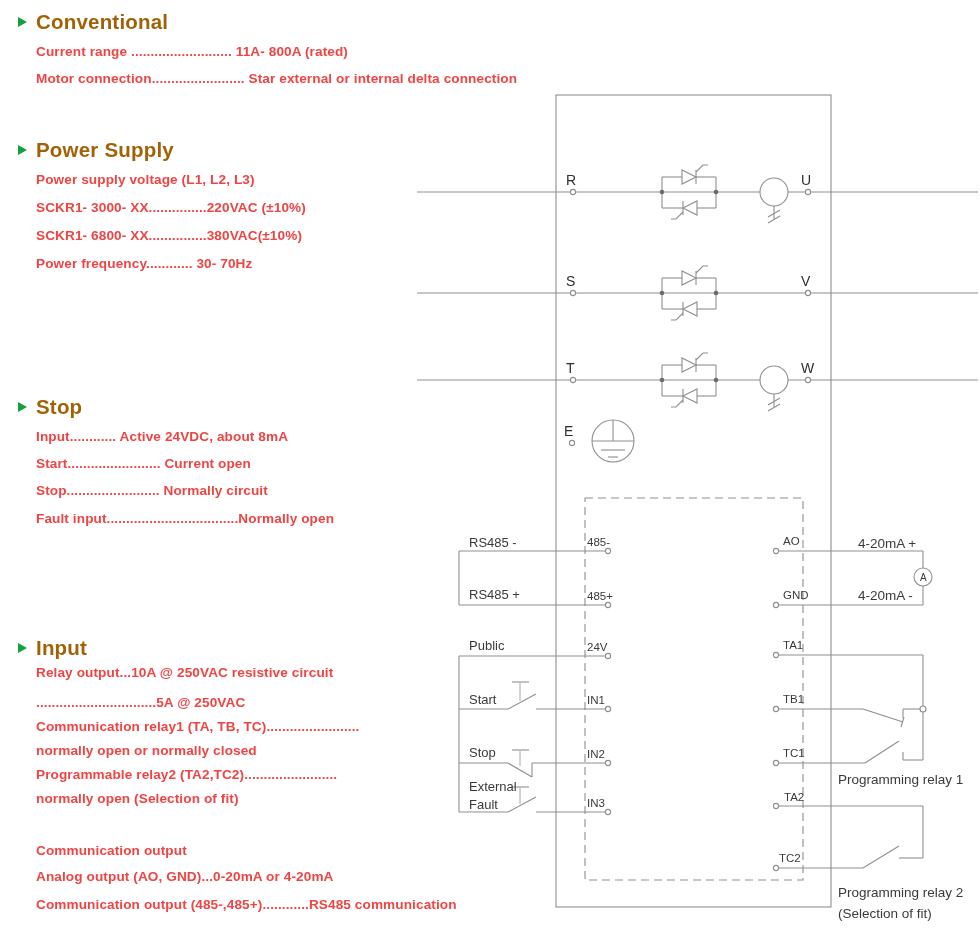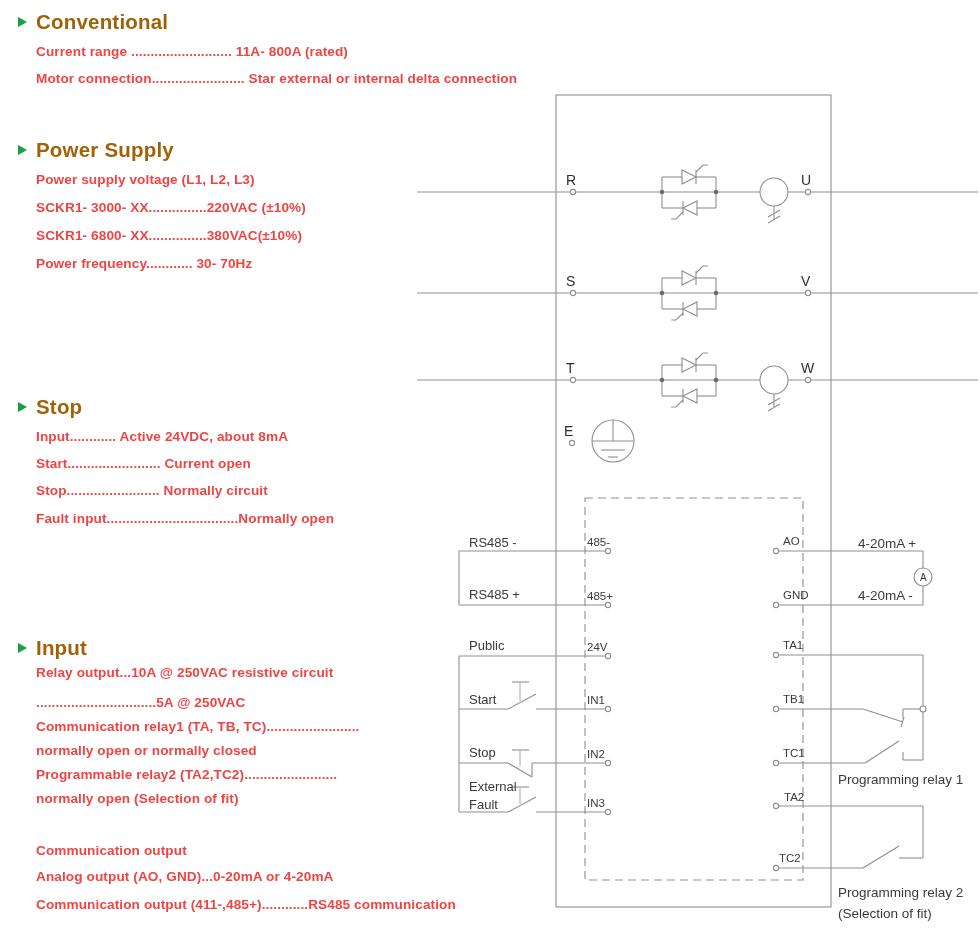--- a/index.html
+++ b/index.html
@@ -52,21 +52,21 @@
   <span>Input</span>
 </div>
 <div class="spec" style="top:665px">Relay output...10A @ 250VAC resistive circuit</div>
 <div class="spec" style="top:695px">...............................5A @ 250VAC</div>
 <div class="spec" style="top:719px">Communication relay1 (TA, TB, TC)........................</div>
 <div class="spec" style="top:743px">normally open or normally closed</div>
 <div class="spec" style="top:767px">Programmable relay2 (TA2,TC2)........................</div>
 <div class="spec" style="top:791px">normally open (Selection of fit)</div>
 <div class="spec" style="top:843px">Communication output</div>
 <div class="spec" style="top:869px">Analog output (AO, GND)...0-20mA or 4-20mA</div>
-<div class="spec" style="top:897px">Communication output (411-,485+)............RS485 communication</div>
+<div class="spec" style="top:897px">Communication output (485-,485+)............RS485 communication</div>
 
 <svg width="980" height="932" viewBox="0 0 980 932">
   <g stroke="#8f8f8f" stroke-width="1.1" fill="none">
 
     <rect x="556" y="95" width="275" height="812"></rect>
     <rect x="585" y="498" width="218" height="382" stroke-dasharray="8 5"></rect>
 
     <g>
       <line x1="417" y1="192" x2="978" y2="192"></line>
       <line x1="662" y1="177" x2="662" y2="208"></line>

